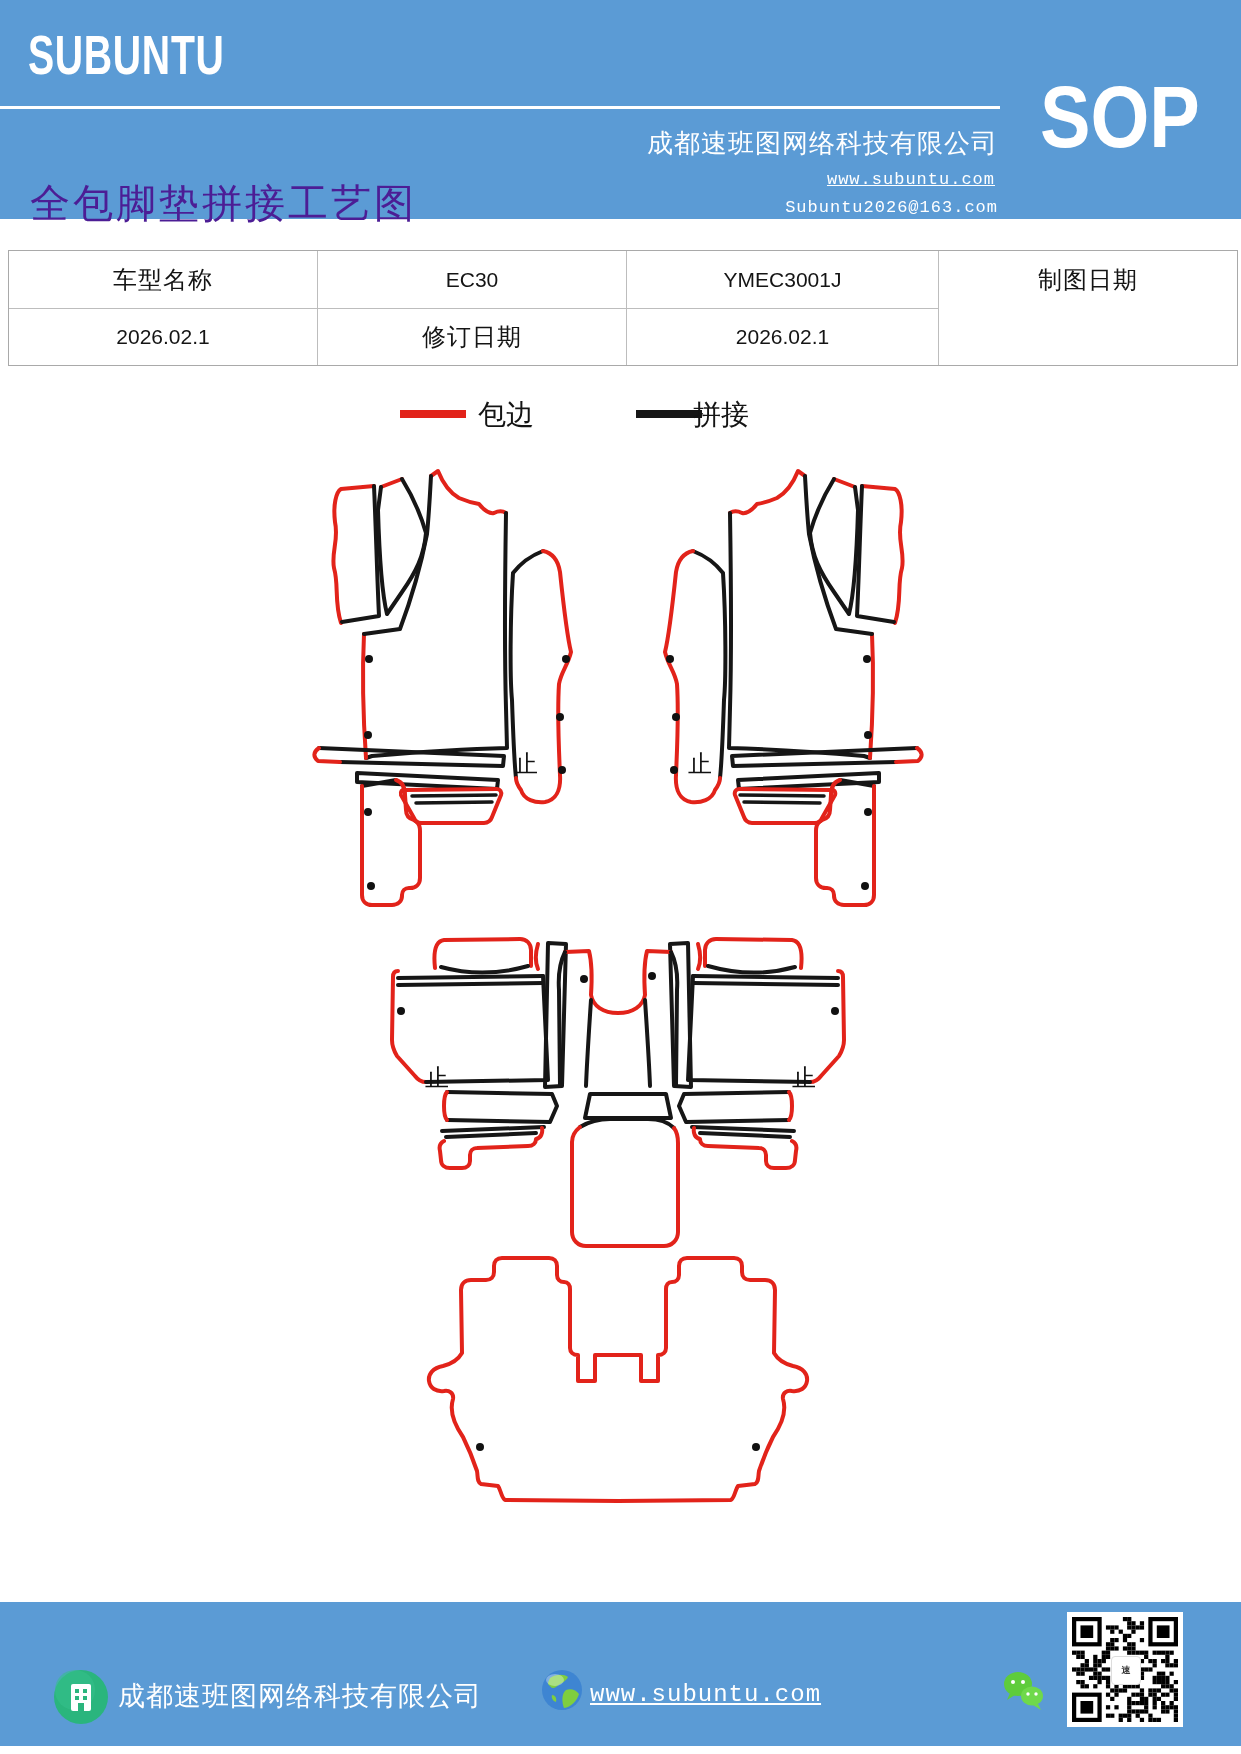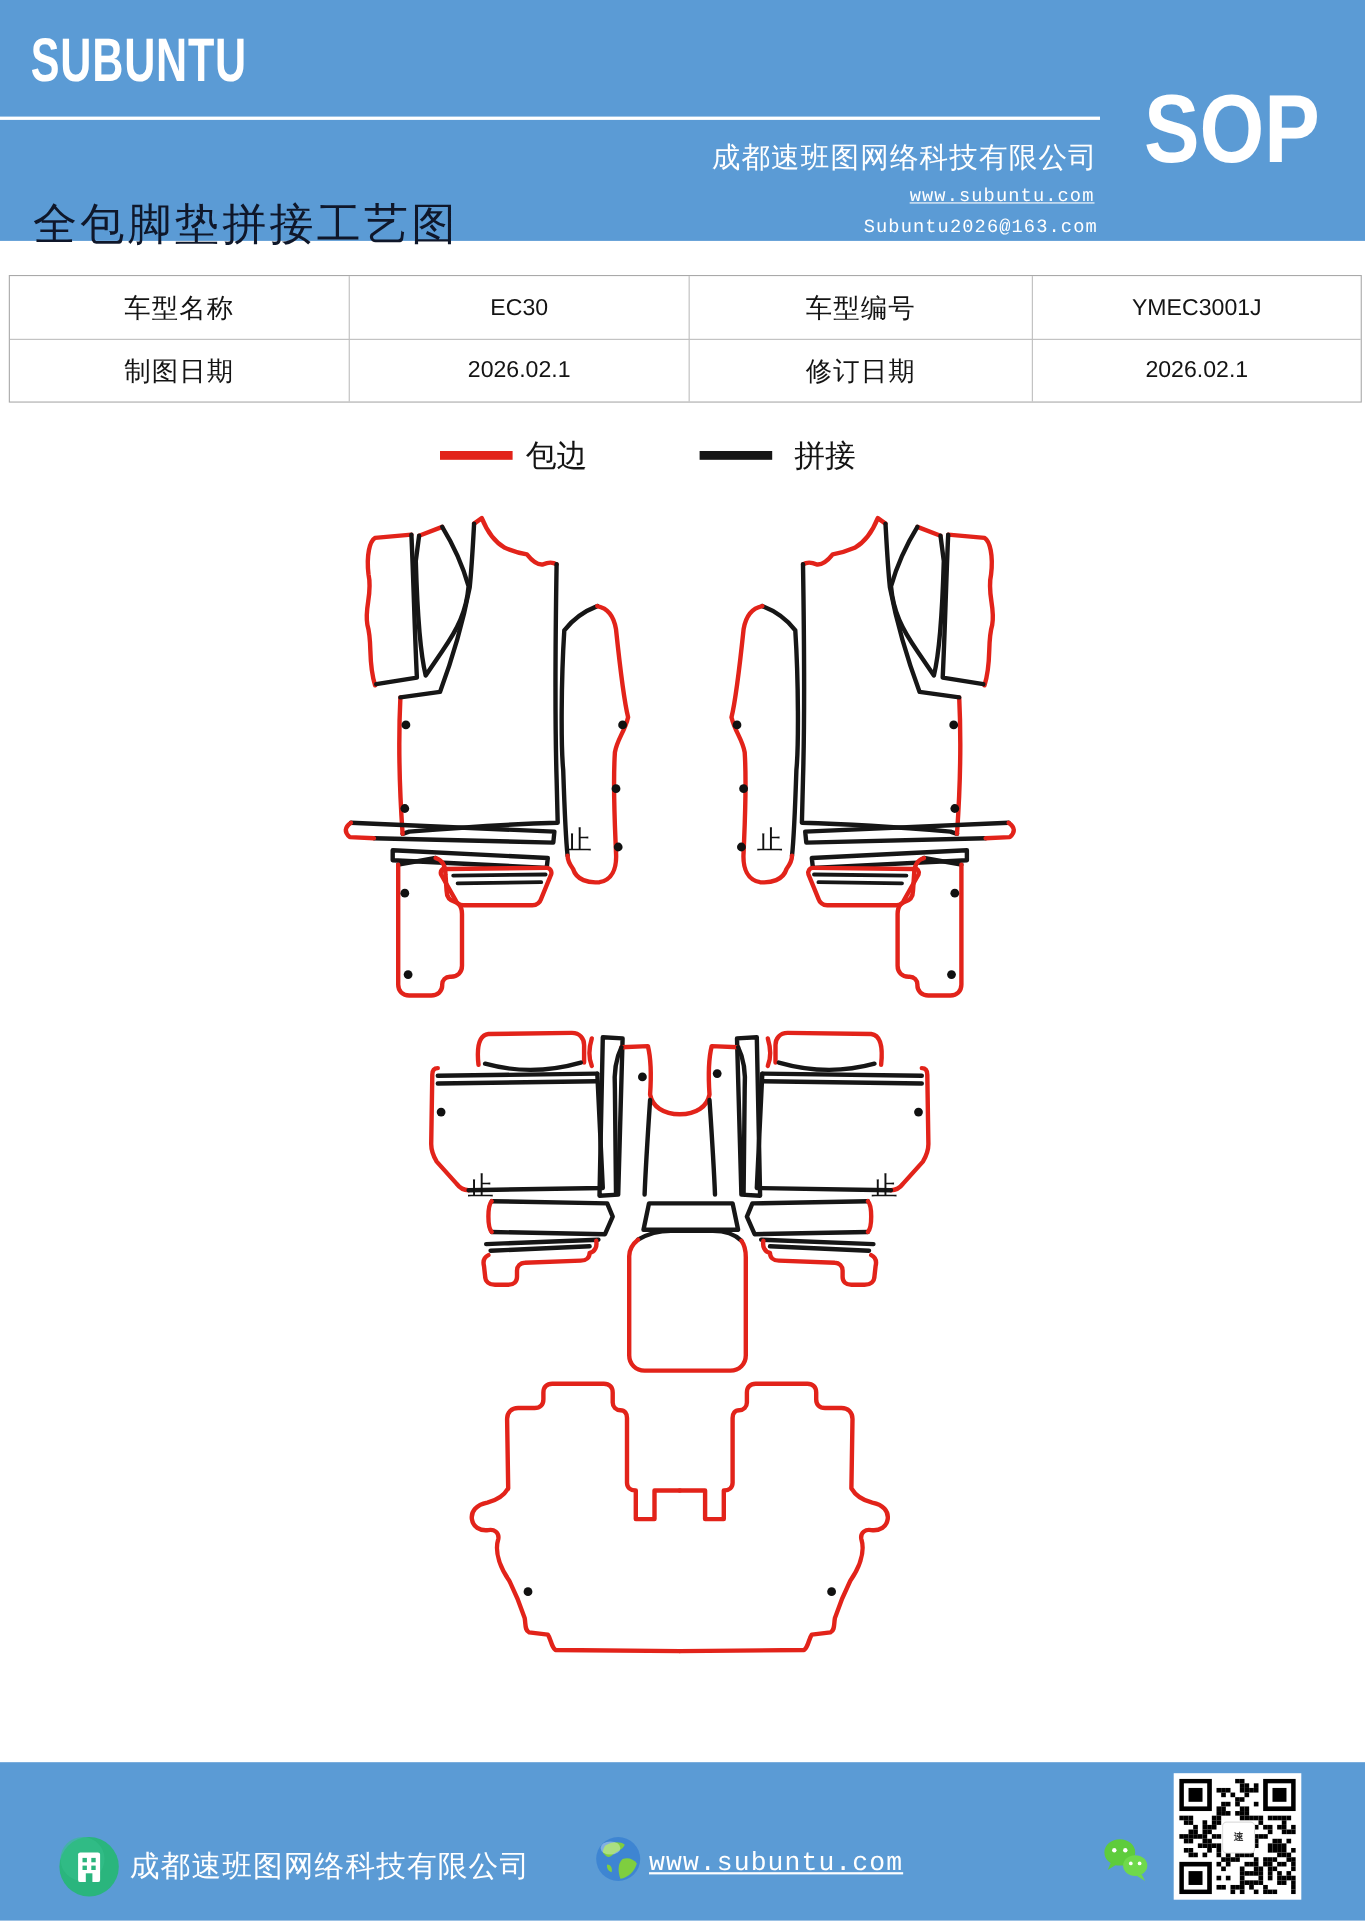--- a/index.html
+++ b/index.html
@@ -4,21 +4,21 @@
 <style>
   html,body{margin:0;padding:0;background:#9a9a9a;}
   .page{position:relative;width:1241px;height:1754px;background:#ffffff;overflow:hidden;
         font-family:"Liberation Sans",sans-serif;}
   
   .band{position:absolute;left:0;top:0;width:1241px;height:219px;background:#5b9bd5;}
   .brand{position:absolute;left:28px;top:22px;color:#fff;font-weight:800;font-size:56px;
          letter-spacing:1px;transform:scale(0.70,1);transform-origin:left top;
          font-family:"Liberation Sans",sans-serif;}
   .hdr-divider{position:absolute;left:0;top:106px;width:1000px;height:3px;background:#ffffff;}
-  .doc-title{position:absolute;left:30px;top:176px;color:#0f172a;font-size:40px;letter-spacing:3px;
+  .doc-title{position:absolute;left:30px;top:176px;color:#4c1d95;font-size:40px;letter-spacing:3px;
              font-family:Liberation Sans, sans-serif;}
   .hdr-company{position:absolute;right:243px;top:126px;width:420px;text-align:right;color:#fff;
                font-size:26px;letter-spacing:1px;font-family:"Liberation Serif",serif;}
   .sop{position:absolute;left:1040px;top:66px;color:#fff;font-weight:700;font-size:88px;
        transform:scale(0.86,1);transform-origin:left top;font-family:"Liberation Sans",sans-serif;}
   .hdr-site{position:absolute;right:246px;top:170px;width:400px;text-align:right;color:#fff;
             font-size:17px;letter-spacing:1px;text-decoration:underline;
             font-family:"Liberation Mono",monospace;}
   .hdr-mail{position:absolute;right:243px;top:198px;width:400px;text-align:right;color:#fff;
             font-size:17px;letter-spacing:1px;font-family:"Liberation Mono",monospace;}
@@ -62,32 +62,31 @@
     <div class="doc-title">全包脚垫拼接工艺图</div>
     <div class="hdr-company">成都速班图网络科技有限公司</div>
     <div class="sop">SOP</div>
     <div class="hdr-site">www.subuntu.com</div>
     <div class="hdr-mail">Subuntu2026@163.com</div>
   </div>
 
   <div class="info-table">
     <div class="info-cell cell-label">车型名称</div>
     <div class="info-cell cell-value">EC30</div>
-    <div class="info-cell cell-label">车型编号</div>
     <div class="info-cell cell-value">YMEC3001J</div>
     <div class="info-cell cell-label last-row">制图日期</div>
     <div class="info-cell cell-value last-row">2026.02.1</div>
     <div class="info-cell cell-label last-row">修订日期</div>
     <div class="info-cell cell-value last-row">2026.02.1</div>
   </div>
 
   <div class="legend-swatch" style="left:400px;background:#e2231a;"></div>
   <div class="legend-label" style="left:478px;">包边</div>
   <div class="legend-swatch" style="left:636px;background:#161616;"></div>
-  <div class="legend-label" style="left:722px;">拼接</div>
+  <div class="legend-label" style="left:693px;">拼接</div>
 
   <svg class="diagram" viewBox="0 430 1241 1100" fill="none" stroke-linecap="round" stroke-linejoin="round">
 
     <g id="front-left">
 
       <path stroke="#e2231a" stroke-width="4" d="M341,623 C334,601 339,585 334,568 C331,552 339,540 335,522 C333,505 336,492 341,489 L374,486"></path>
       <path stroke="#161616" stroke-width="4" d="M374,486 C376,530 377,575 379,616 L342,622"></path>
 
       <path stroke="#e2231a" stroke-width="4" d="M381,487 L402,479"></path>
       <path stroke="#161616" stroke-width="4" d="M402,479 C410,492 420,512 426,533 C424,556 416,572 402,592 L387,614 C381,590 379,545 378,510 L381,487"></path>

